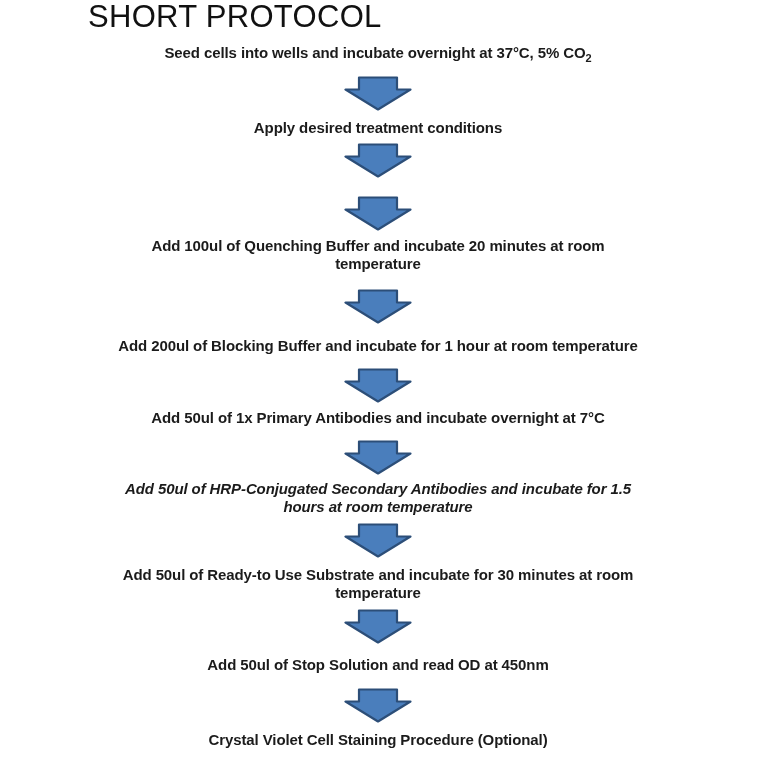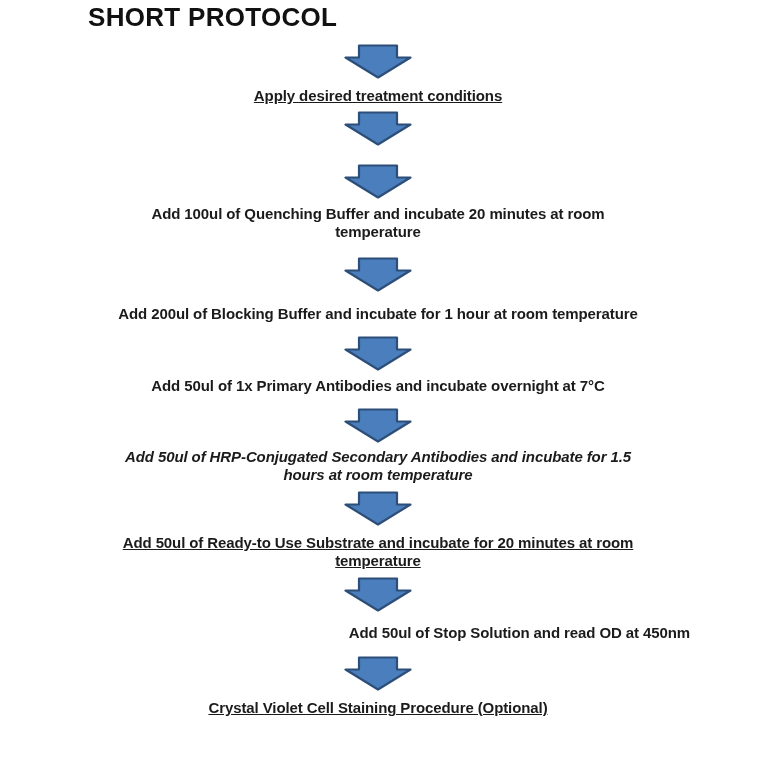--- a/index.html
+++ b/index.html
@@ -14,22 +14,22 @@
     font-family: "Liberation Sans", sans-serif;
   }
   .canvas {
     position: relative;
     width: 764px;
     height: 764px;
     background: #ffffff;
   }
   .title {
     margin: 4px 0 0 88px;
-    font-size: 26px;
-    font-weight: bold;
+    font-size: 31px;
+    font-weight: normal;
     color: #111111;
     letter-spacing: 0.3px;
     line-height: 26px;
   }
   .flow {
     width: 756px; 
     display: flex;
     flex-direction: column;
     align-items: center;
   }
@@ -47,38 +47,39 @@
     font-size: 11px;
     line-height: 0;
   }
   .arrow {
     display: block;
     flex: 0 0 auto;
   }
   .mt4  { margin-top: 13px; }
   .mt6  { margin-top: 6px; }
   .mt7  { margin-top: 7px; }
-  .mt8  { margin-top: 8px; text-decoration: underline; }
+  .mt8  { margin-top: 8px; }
   .mt9  { margin-top: 5px; font-style: italic; }
   .mt10 { margin-top: 10px; }
-  .mt12 { margin-top: 12px; text-align: right; }
+  .mt12 { margin-top: 12px; }
   .mt13 { margin-top: 13px; }
   .mt14 { margin-top: 14px; }
   .mt16 { margin-top: 16px; }
   .mt18 { margin-top: 18px; }
 </style>
 </head>
 <body>
 
 <div class="canvas">
 
   <div class="title">SHORT PROTOCOL</div>
 
   <div class="flow">
 
+    <div class="step mt14"><span>Seed cells into wells and incubate overnight at 37°C, 5% CO</span><sub>2</sub></div>
 
     <svg class="arrow mt14" width="68" height="35" viewBox="0 0 68 35">
       <polygon points="15,1.5 53,1.5 53,13.5 66.5,13.5 34,33.5 1.5,13.5 15,13.5" stroke-width="2.2" stroke-linejoin="round" fill="#4a7ebc" stroke="#2c4e78"></polygon>
     </svg>
 
     <div class="step mt8">Apply desired treatment conditions</div>
 
     <svg class="arrow mt6" width="68" height="35" viewBox="0 0 68 35">
       <polygon points="15,1.5 53,1.5 53,13.5 66.5,13.5 34,33.5 1.5,13.5 15,13.5" stroke-width="2.2" stroke-linejoin="round" fill="#4a7ebc" stroke="#2c4e78"></polygon>
     </svg>
@@ -107,21 +108,21 @@
       <polygon points="15,1.5 53,1.5 53,13.5 66.5,13.5 34,33.5 1.5,13.5 15,13.5" stroke-width="2.2" stroke-linejoin="round" fill="#4a7ebc" stroke="#2c4e78"></polygon>
     </svg>
 
     <div class="step mt9">Add 50ul of HRP-Conjugated Secondary Antibodies and incubate for 1.5
 hours at room temperature</div>
 
     <svg class="arrow mt7" width="68" height="35" viewBox="0 0 68 35">
       <polygon points="15,1.5 53,1.5 53,13.5 66.5,13.5 34,33.5 1.5,13.5 15,13.5" stroke-width="2.2" stroke-linejoin="round" fill="#4a7ebc" stroke="#2c4e78"></polygon>
     </svg>
 
-    <div class="step mt8">Add 50ul of Ready-to Use Substrate and incubate for 20 minutes at room
+    <div class="step mt8">Add 50ul of Ready-to Use Substrate and incubate for 30 minutes at room
 temperature</div>
 
     <svg class="arrow mt7" width="68" height="35" viewBox="0 0 68 35">
       <polygon points="15,1.5 53,1.5 53,13.5 66.5,13.5 34,33.5 1.5,13.5 15,13.5" stroke-width="2.2" stroke-linejoin="round" fill="#4a7ebc" stroke="#2c4e78"></polygon>
     </svg>
 
     <div class="step mt12">Add 50ul of Stop Solution and read OD at 450nm</div>
 
     <svg class="arrow mt14" width="68" height="35" viewBox="0 0 68 35">
       <polygon points="15,1.5 53,1.5 53,13.5 66.5,13.5 34,33.5 1.5,13.5 15,13.5" stroke-width="2.2" stroke-linejoin="round" fill="#4a7ebc" stroke="#2c4e78"></polygon>

